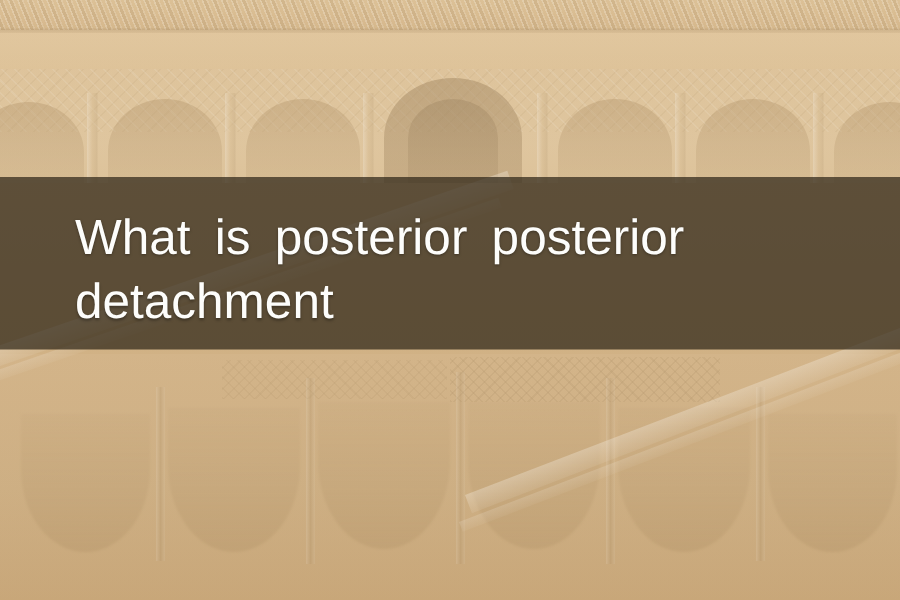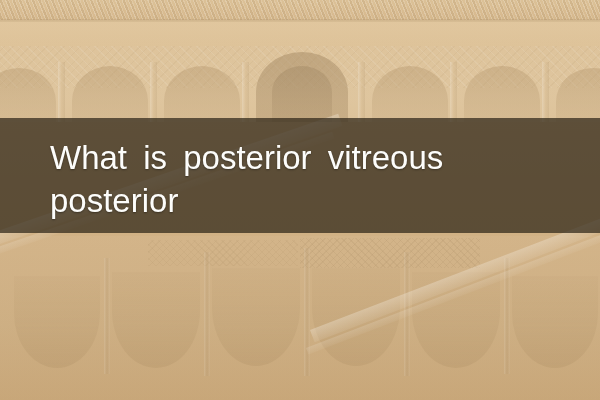--- a/index.html
+++ b/index.html
@@ -225,15 +225,15 @@
 
     <div class="rim rim-l"></div>
     <div class="rim rim-l2"></div>
     <div class="rim rim-r"></div>
     <div class="rim rim-r2"></div>
 
     <div class="haze"></div>
   </div>
 
   <div class="caption-band"></div>
-  <div class="caption-text">What is posterior vitreous posterior</div>
+  <div class="caption-text">What is posterior posterior detachment</div>
 
 </div>
 
 </body></html>

